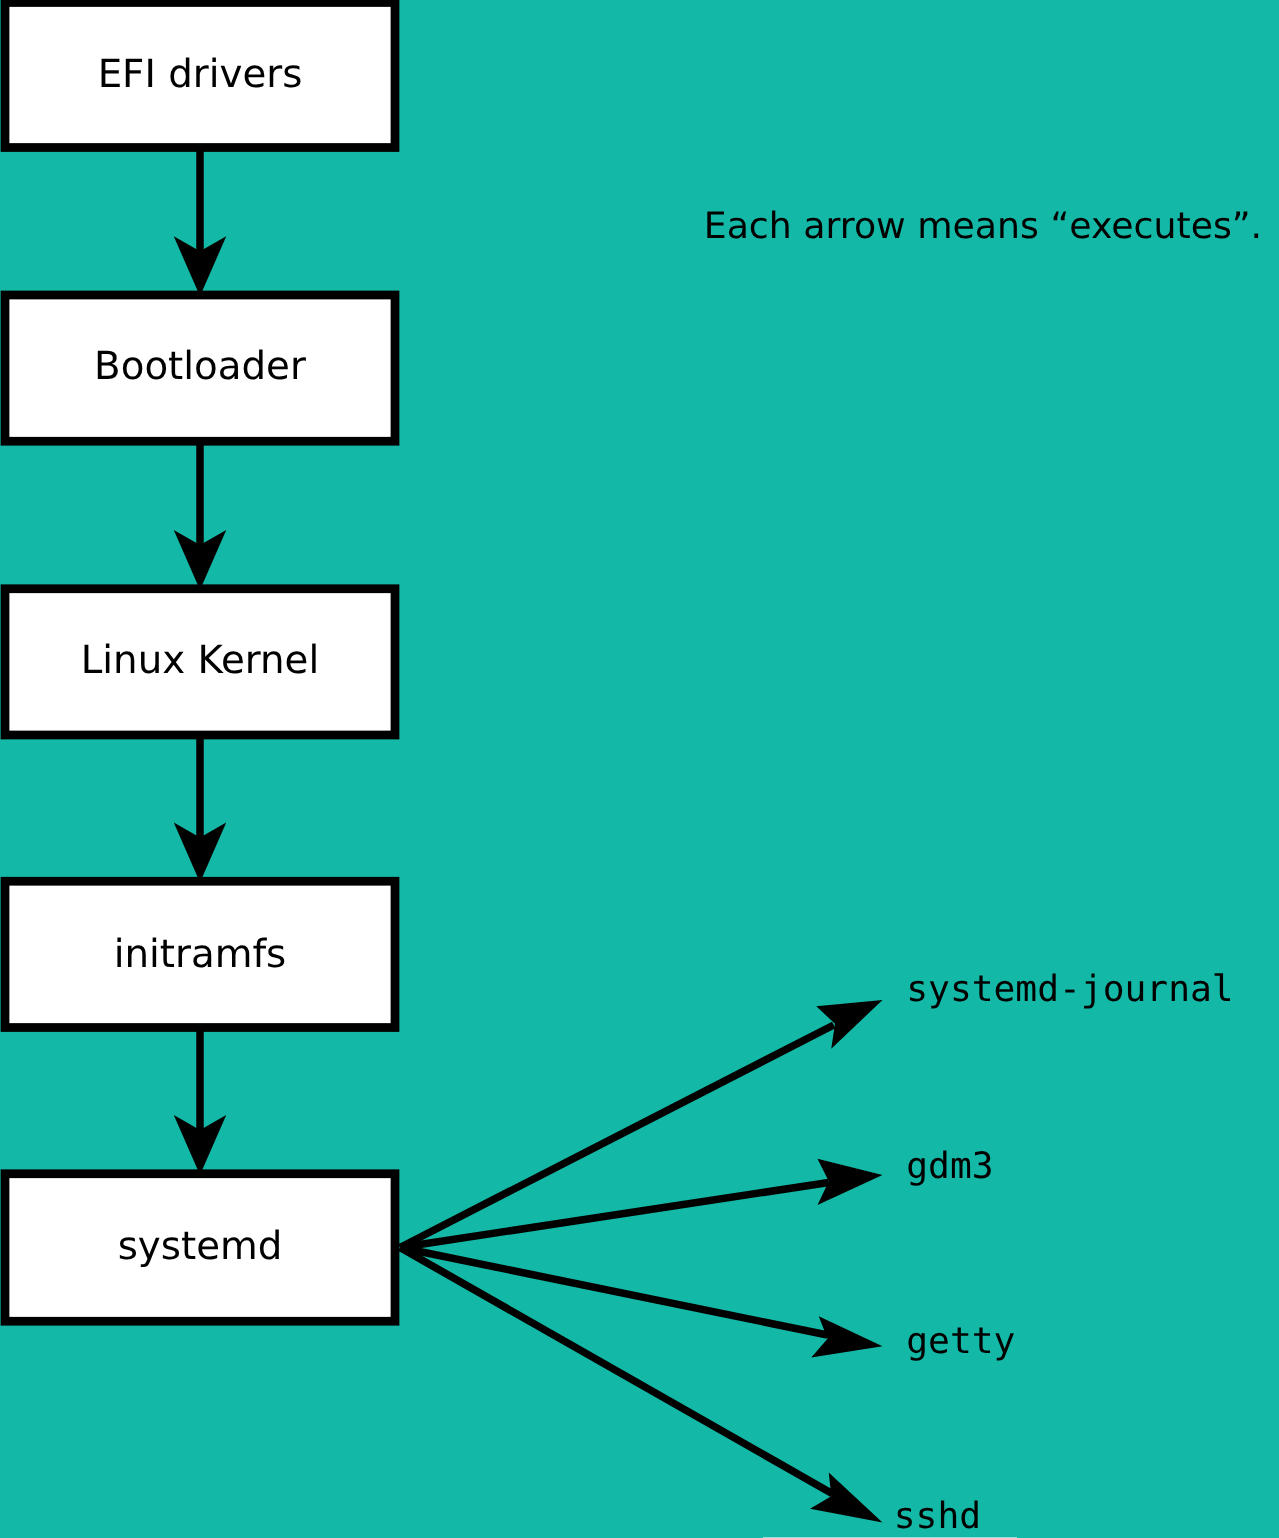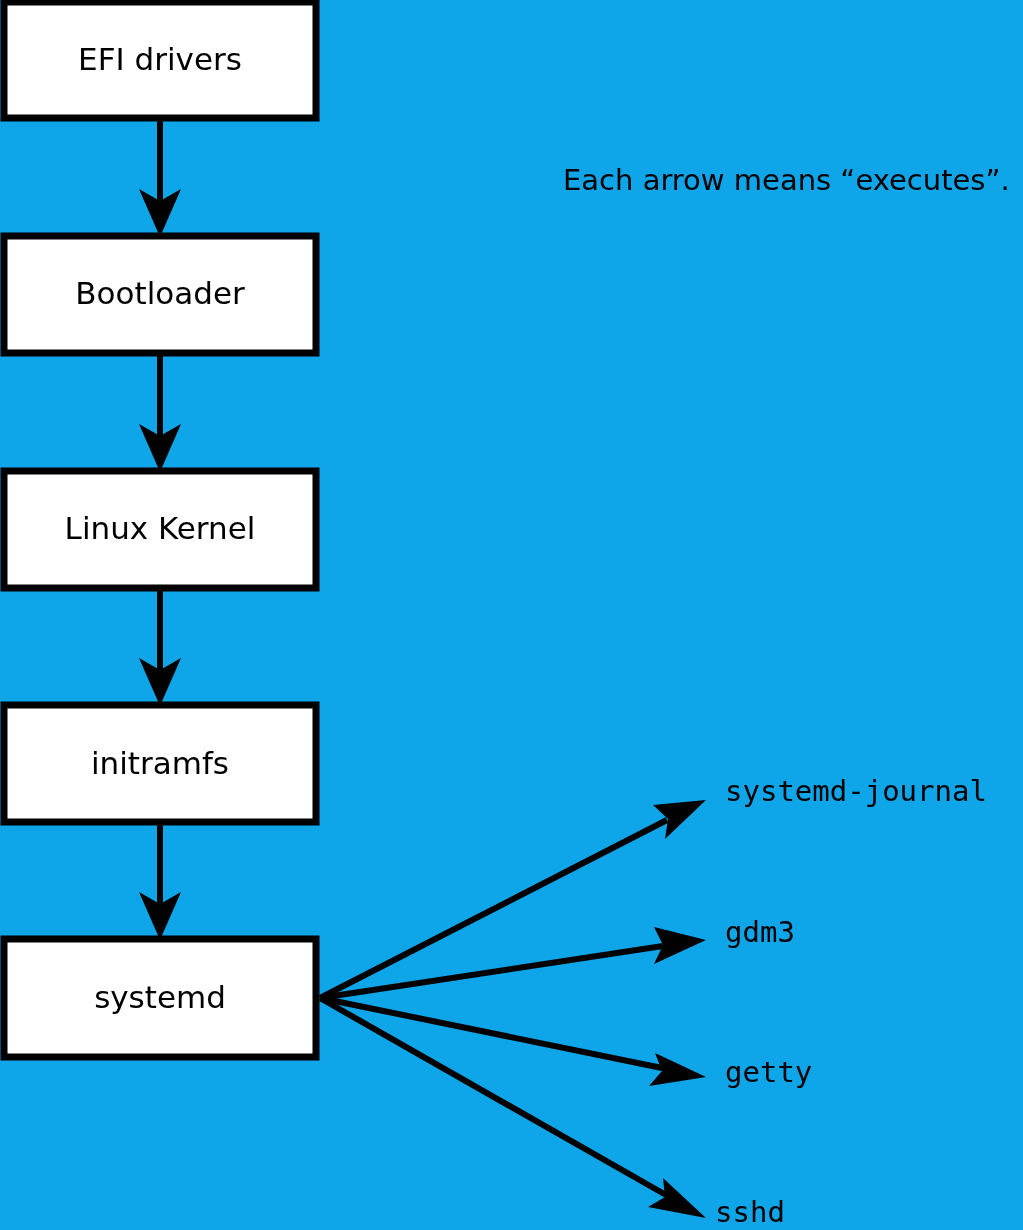--- a/index.html
+++ b/index.html
@@ -10,21 +10,21 @@
   body {
     font-family: "DejaVu Sans", sans-serif;
     width: 1023px;
     height: 1230px;
     overflow: hidden;
   }
   #diagram-root {
     position: relative;
     width: 1023px;
     height: 1230px;
-    background: #0ea5e9;
+    background: #14b8a6;
   }
   svg.canvas {
     position: absolute;
     top: 0;
     left: 0;
     width: 1023px;
     height: 1230px;
     display: block;
   }
   .box-rect {

